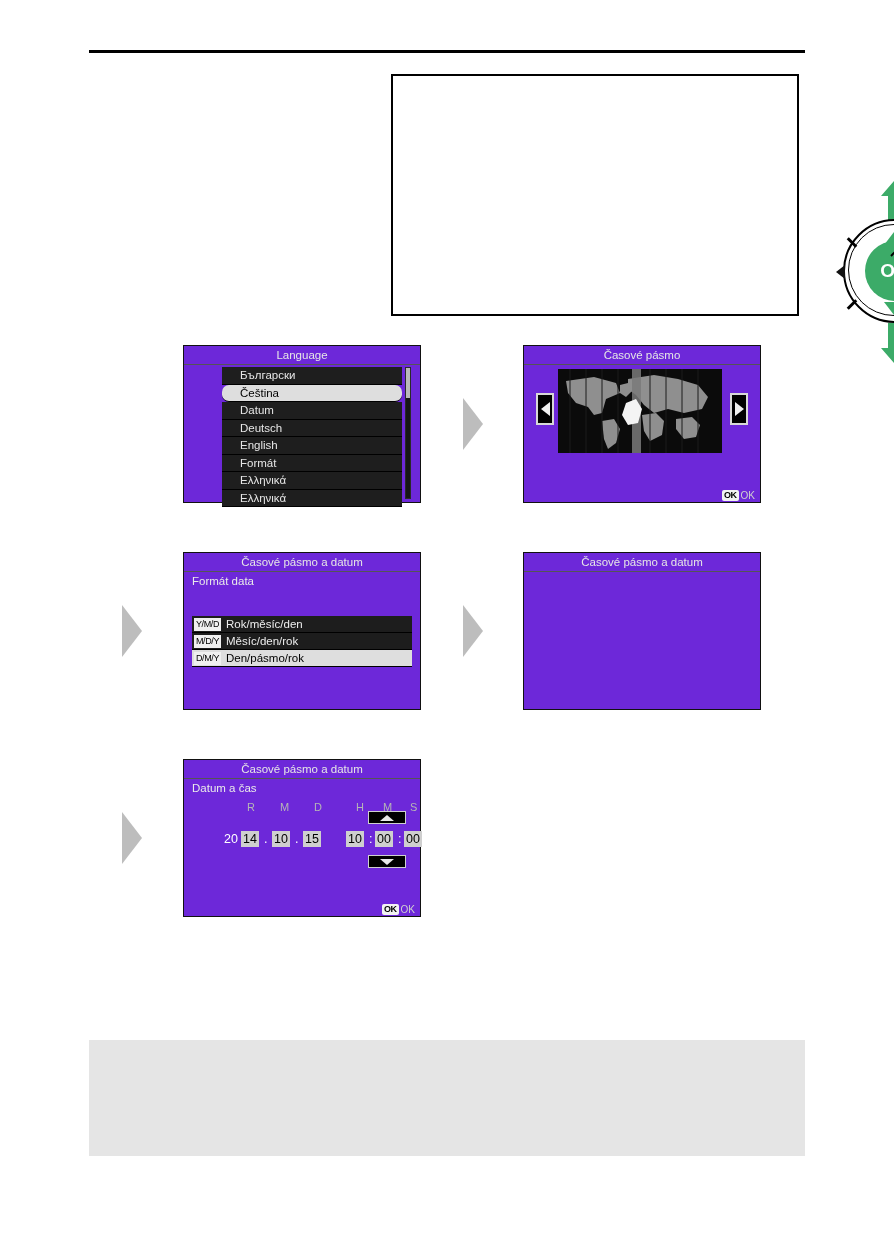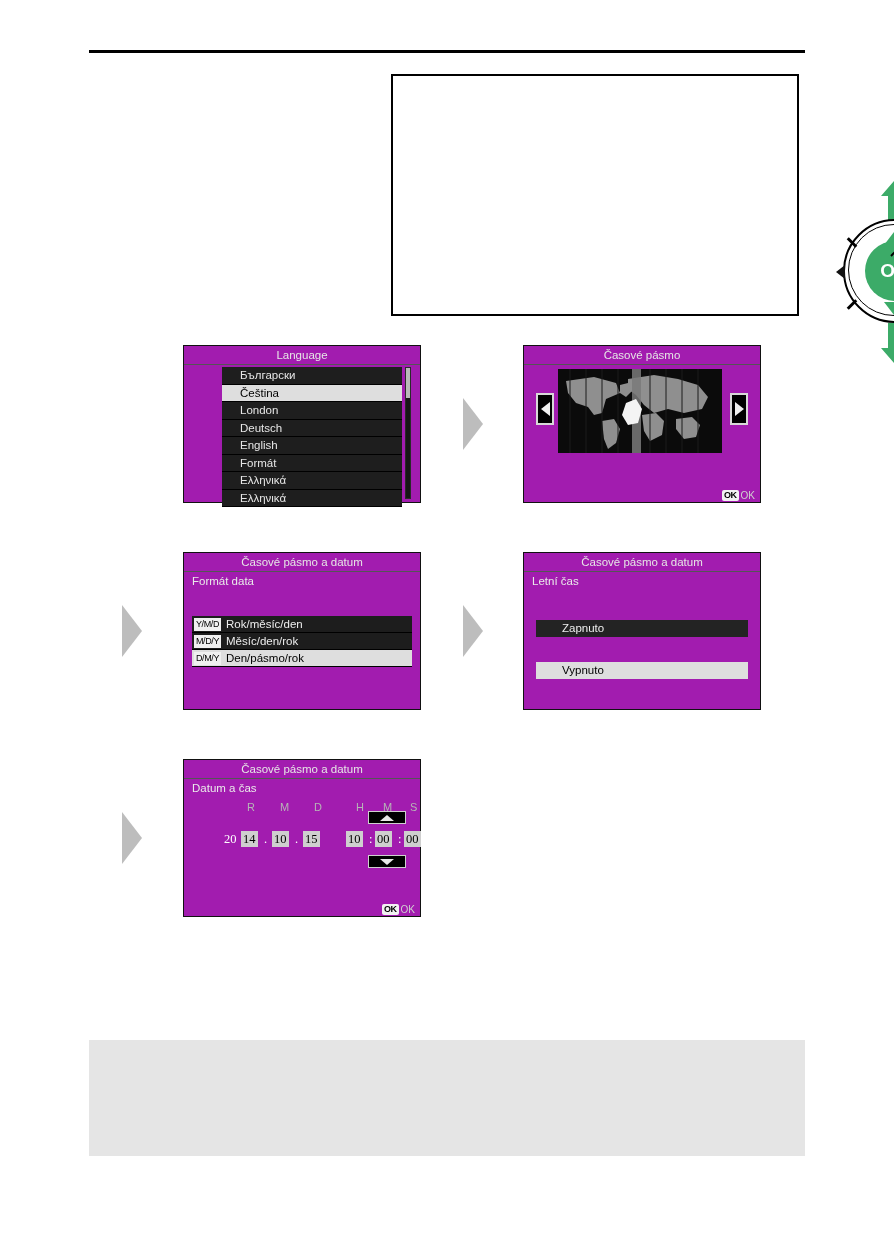--- a/index.html
+++ b/index.html
@@ -48,36 +48,36 @@
   
   .arw{position:absolute;}
   .arw-up{left:68px;top:0px;width:26px;height:40px;}
   .arw-dn{left:68px;top:142px;width:26px;height:40px;}
   .arw svg{display:block;}
 
   .callout{position:absolute;left:0;top:0;}
 
   
   .screen{
-    position:absolute;background:#a21caf;box-sizing:border-box;
+    position:absolute;background:#6d28d9;box-sizing:border-box;
     color:#e9e9e9;font-size:11.5px;
     border:1px solid #111;
   }
   .scr-title{
     height:18px;line-height:18px;text-align:center;font-size:11.5px;color:#e6e6e6;
     border-bottom:1px solid #555;
   }
   .scr-body{position:relative;}
 
   .lang-list{padding:2px 0 0 16px;position:relative;}
   .lang-row{
     height:16.5px;line-height:16.5px;margin:0 18px 0 22px;padding-left:18px;
     background:#1e1e1e;border-bottom:1px solid #000;color:#e6e6e6;font-size:11.5px;
   }
-  .lang-row.sel{background:#dedede;color:#000;}
+  .lang-row.sel{background:#dedede;color:#000;border-radius:7px;}
   .scrollbar-track{position:absolute;right:9px;top:2px;width:6px;height:132px;background:#161616;border:1px solid #2a2a2a;box-sizing:border-box;}
   .scrollbar-thumb{position:absolute;left:0;top:0;width:100%;height:30px;background:#b9b9b9;}
 
   
   .tz-map{
     position:absolute;left:34px;top:4px;width:164px;height:84px;
     background:#0a0a0a;overflow:hidden;
   }
   .tz-map svg{display:block;}
   .tz-arrow{
@@ -121,21 +121,21 @@
   
   .dst-row{
     position:absolute;left:12px;right:12px;height:17px;line-height:17px;
     background:#232323;color:#ededed;font-size:11.5px;padding-left:26px;box-sizing:border-box;
   }
   .dst-row.sel{background:#dedede;color:#000;}
 
   
   .dt-hdrs{position:absolute;left:0;right:0;top:22px;height:14px;color:#b6b6b6;font-size:11px;}
   .dt-hdrs span{position:absolute;}
-  .dt-values{position:absolute;left:0;right:0;top:52px;height:18px;color:#fff;font-size:12.5px;font-family:Liberation Serif, serif;}
+  .dt-values{position:absolute;left:0;right:0;top:52px;height:18px;color:#fff;font-size:12.5px;}
   .dt-values span{position:absolute;line-height:16px;}
   .dt-cell{background:#cfcfcf;color:#000;padding:0 2px;}
   .dt-step{
     position:absolute;width:38px;height:13px;border:1px solid #cfcfcf;box-sizing:border-box;
     background:#000;display:flex;align-items:center;justify-content:center;
   }
   .dt-step .g{width:0;height:0;}
   .dt-step.up .g{border-left:7px solid transparent;border-right:7px solid transparent;border-bottom:6px solid #e8e8e8;}
   .dt-step.down .g{border-left:7px solid transparent;border-right:7px solid transparent;border-top:6px solid #e8e8e8;}
 
@@ -186,21 +186,21 @@
         <polyline points="78,75 131,20 160,20" fill="none" stroke="#000" stroke-width="2"></polyline>
       </svg>
     </div>
   </div>
 
   <div class="screen" style="left:183px;top:345px;width:238px;height:158px;">
     <div class="scr-title">Language</div>
     <div class="scr-body lang-list" style="height:139px;">
       <div class="lang-row">Български</div>
       <div class="lang-row sel">Čeština</div>
-      <div class="lang-row">London</div>
+      <div class="lang-row">Datum</div>
       <div class="lang-row">Deutsch</div>
       <div class="lang-row">English</div>
       <div class="lang-row">Formát</div>
       <div class="lang-row">Ελληνικά</div>
       <div class="lang-row">Ελληνικά</div>
       <div class="scrollbar-track">
         <div class="scrollbar-thumb"></div>
       </div>
     </div>
   </div>
@@ -268,25 +268,20 @@
           <span>Den/pásmo/rok</span>
         </div>
       </div>
     </div>
   </div>
 
   <div class="chev" style="left:463px;top:605px;"></div>
 
   <div class="screen" style="left:523px;top:552px;width:238px;height:158px;">
     <div class="scr-title">Časové pásmo a datum</div>
-    <div class="scr-body" style="height:139px;">
-      <div class="sub-label">Letní čas</div>
-      <div class="dst-row" style="top:48px;">Zapnuto</div>
-      <div class="dst-row sel" style="top:90px;">Vypnuto</div>
-    </div>
   </div>
 
   <div class="chev" style="left:122px;top:812px;"></div>
 
   <div class="screen" style="left:183px;top:759px;width:238px;height:158px;">
     <div class="scr-title">Časové pásmo a datum</div>
     <div class="scr-body" style="height:139px;">
       <div class="sub-label">Datum a čas</div>
 
       <div class="dt-hdrs">

